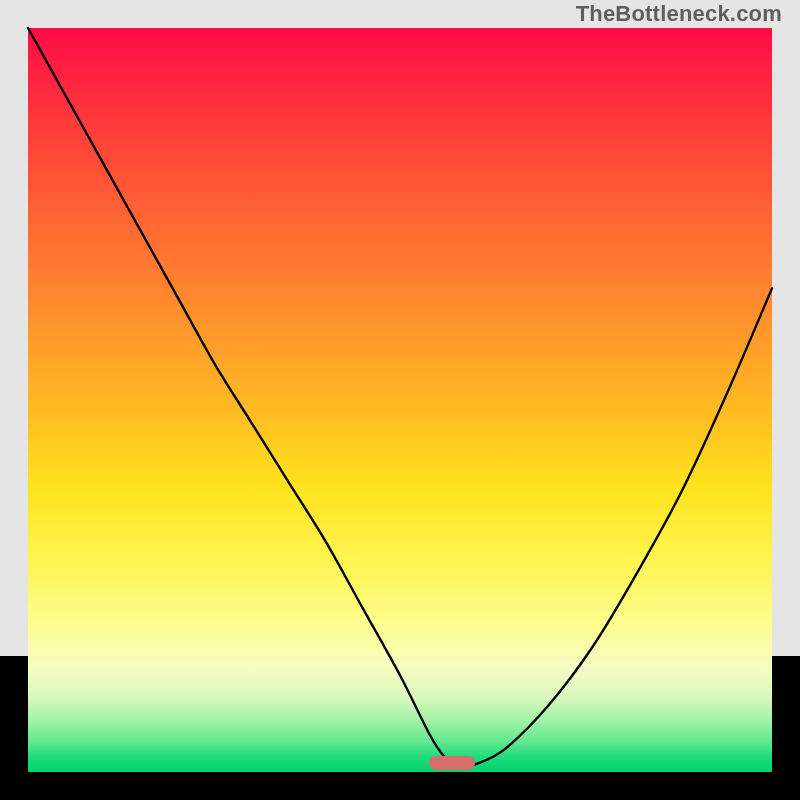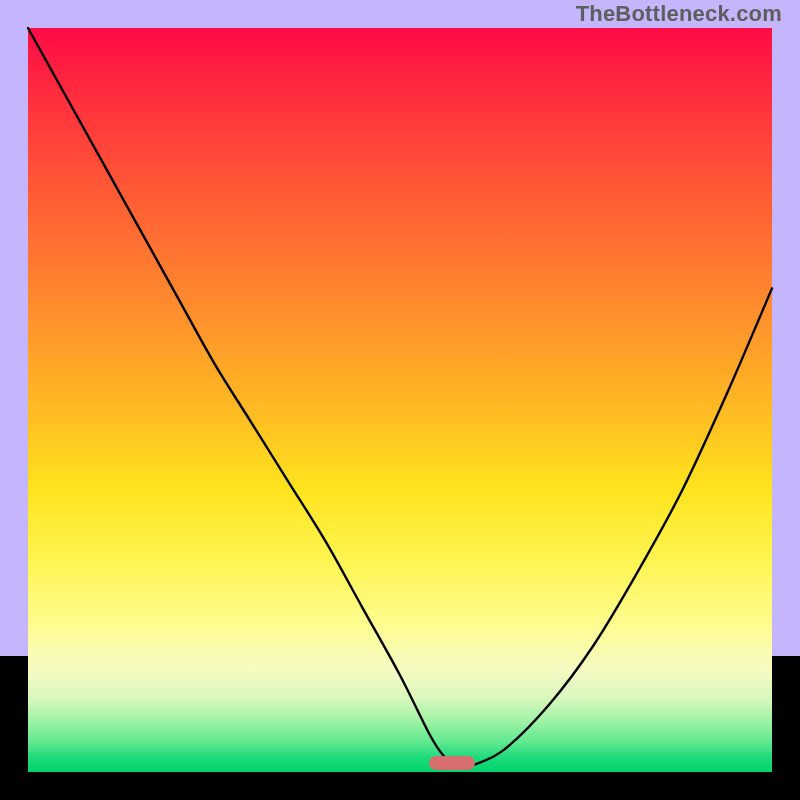--- a/index.html
+++ b/index.html
@@ -8,21 +8,21 @@
     width: 800px;
     height: 800px;
     overflow: hidden;
     background: #000;
     font-family: Arial, Helvetica, sans-serif;
   }
   .frame {
     position: relative;
     width: 800px;
     height: 656px;
-    background: #c4b5fd;
+    background: #e5e5e5;
   }
   .watermark {
     position: absolute;
     top: 1px;
     right: 18px;
     color: #5e5e5e;
     font-size: 22px;
     font-weight: 600;
     letter-spacing: 0.2px;
     z-index: 20;

